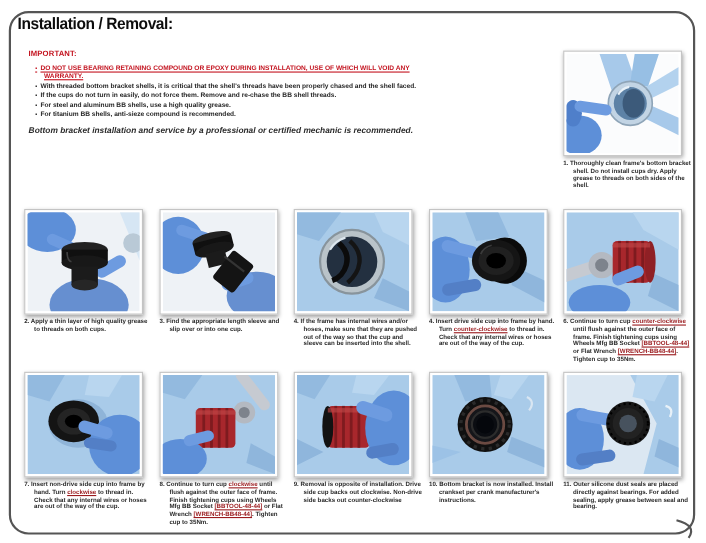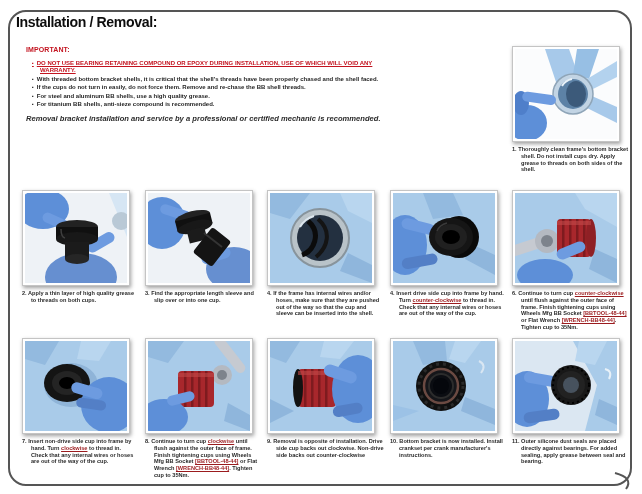--- a/index.html
+++ b/index.html
@@ -54,21 +54,21 @@
 <div class="important-label">IMPORTANT:</div>
 
 <ul class="bullets">
   <li class="warn">DO NOT USE BEARING RETAINING COMPOUND OR EPOXY DURING INSTALLATION, USE OF WHICH WILL VOID ANY WARRANTY.</li>
   <li>With threaded bottom bracket shells, it is critical that the shell's threads have been properly chased and the shell faced.</li>
   <li>If the cups do not turn in easily, do not force them. Remove and re-chase the BB shell threads.</li>
   <li>For steel and aluminum BB shells, use a high quality grease.</li>
   <li>For titanium BB shells, anti-sieze compound is recommended.</li>
 </ul>
 
-<div class="recommendation">Removal bracket installation and service by a professional or certified mechanic is recommended.</div>
+<div class="recommendation">Bottom bracket installation and service by a professional or certified mechanic is recommended.</div>
 
 <div class="step-card" style="left:512px;top:46px;">
   <div class="photo">
     <svg width="102" height="90" viewBox="0 0 102 90">
       <rect width="102" height="90" fill="#fbfcfd"></rect>
       <path d="M30,0 L54,0 L66,34 L44,42 Z" fill="#a7c9ea"></path>
       <path d="M62,0 L84,0 L74,30 L58,26 Z" fill="#97bfe4"></path>
       <path d="M72,30 L102,12 L102,28 L74,42 Z" fill="#b3d2ee"></path>
       <path d="M70,44 L102,58 L102,74 L66,56 Z" fill="#a7c9ea"></path>
       <circle cx="58" cy="45" r="20" fill="#c2d4e4" stroke="#8fa5b8" stroke-width="1.5"></circle>

